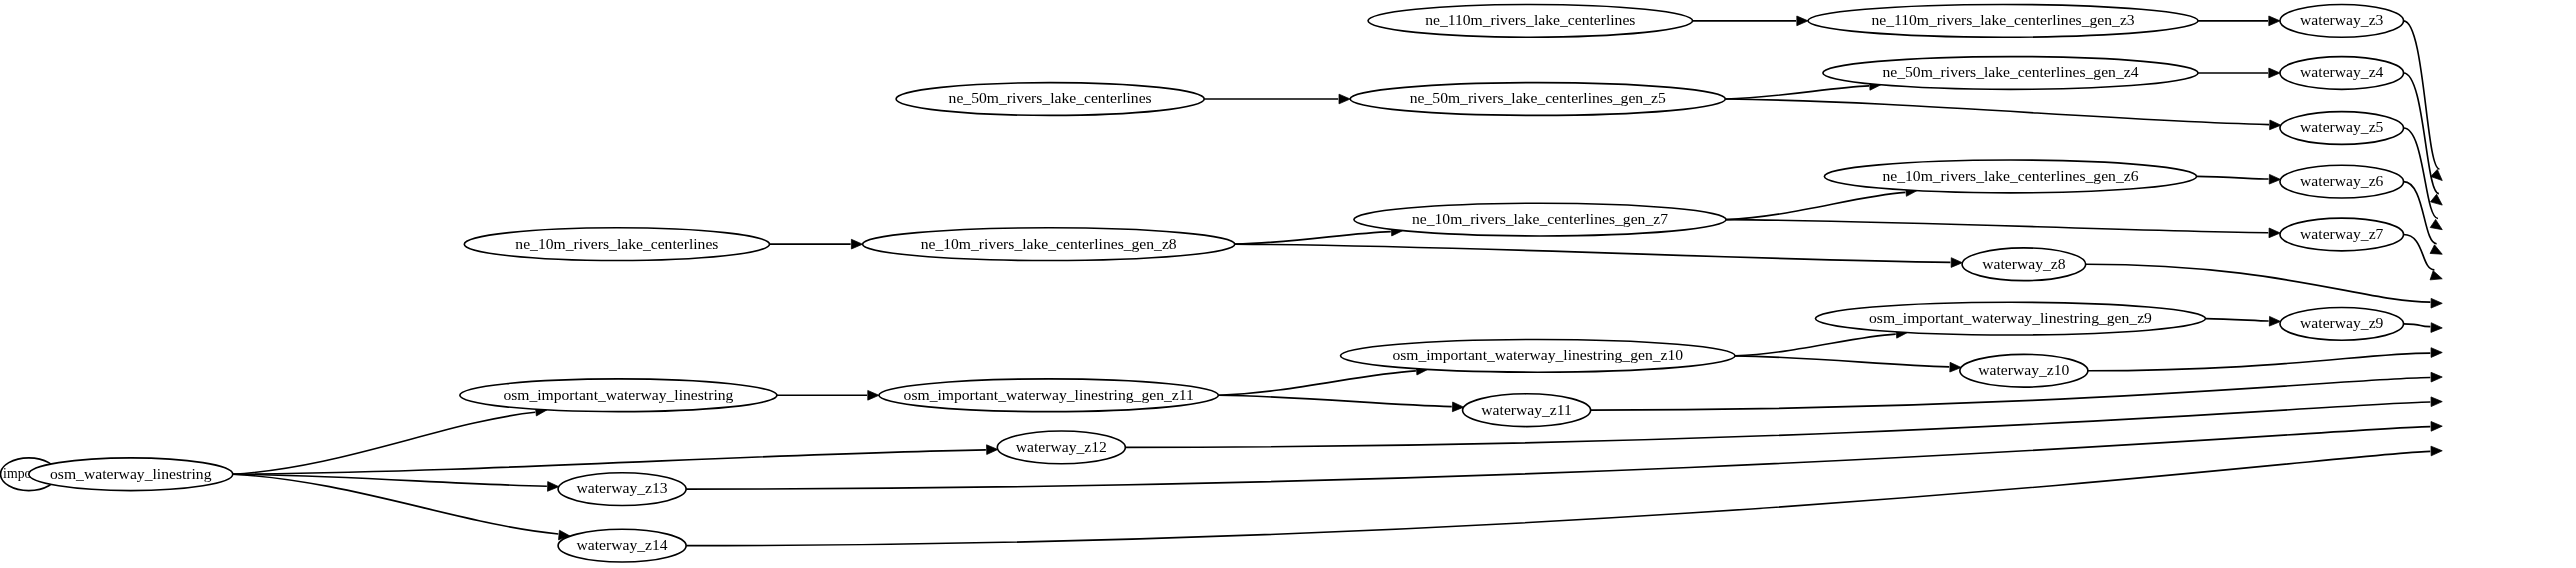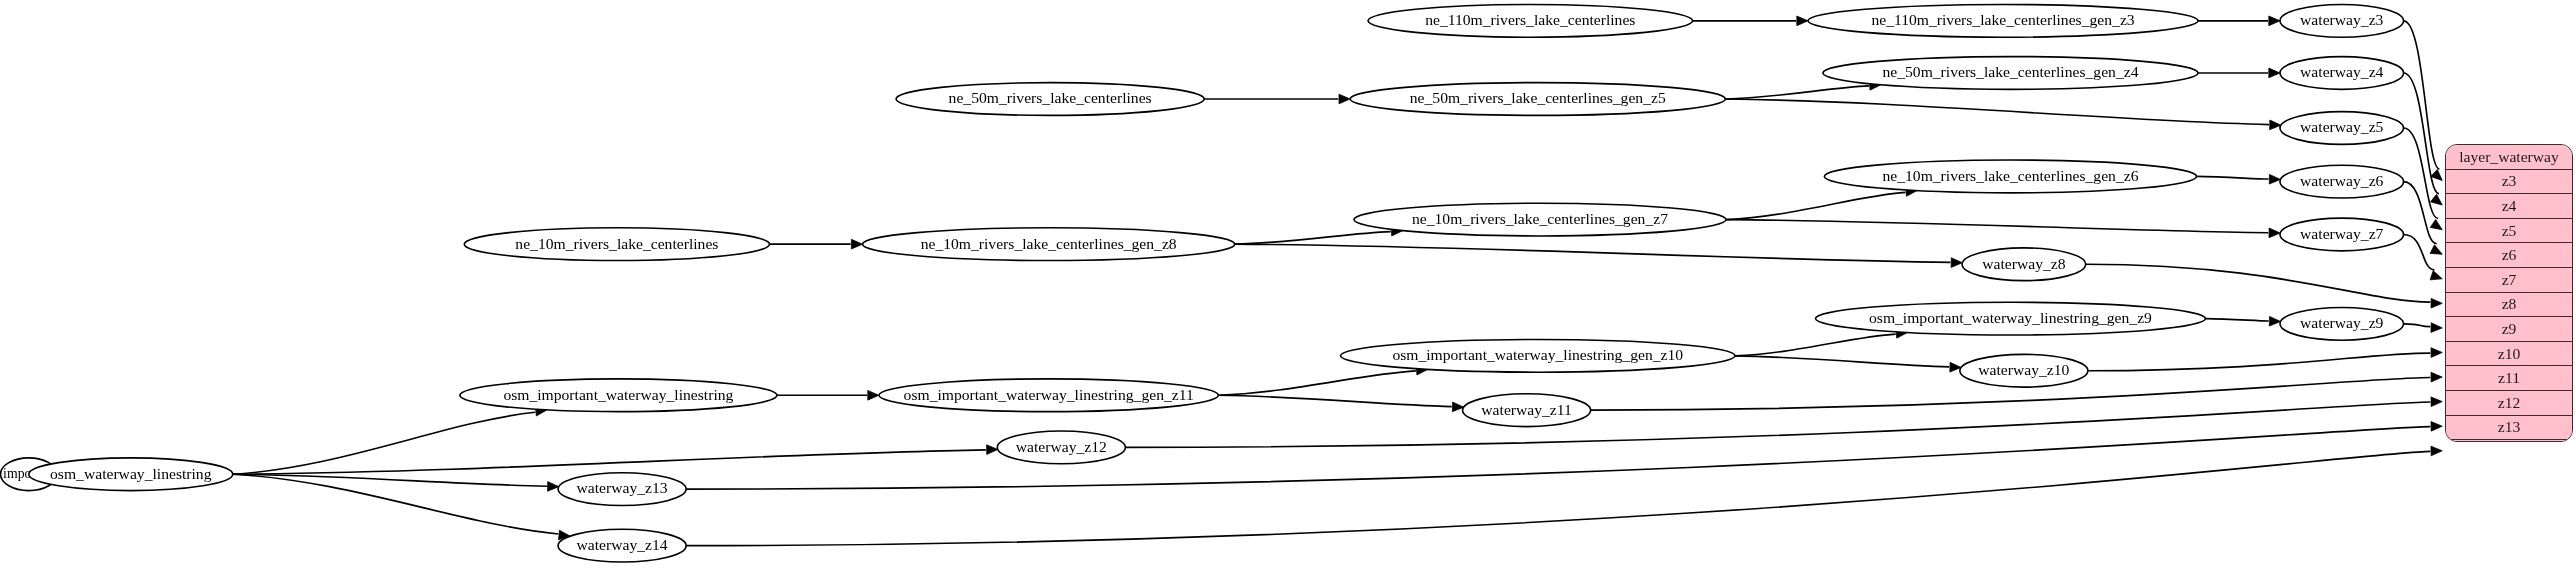--- a/index.html
+++ b/index.html
@@ -251,30 +251,15 @@
           <ellipse cx="835" cy="657" rx="86" ry="22" class="node-ellipse"></ellipse>
           <text x="835" y="658" font-size="21" class="node-label">waterway_z13</text>
         </g>
         <g>
           <ellipse cx="835" cy="733" rx="86" ry="22" class="node-ellipse"></ellipse>
           <text x="835" y="734" font-size="21" class="node-label">waterway_z14</text>
         </g>
       </g>
   </svg>
 
-  <div class="record-table" id="record-table" style="left: 2445px; top: 144px; width: 128px; height: 298px;">
-      <div class="record-row" style="height: 24.6px; font-size: 15.6px;">layer_waterway</div>
-      <div class="record-row" style="height: 24.6px; font-size: 15.6px;">z3</div>
-      <div class="record-row" style="height: 24.6px; font-size: 15.6px;">z4</div>
-      <div class="record-row" style="height: 24.6px; font-size: 15.6px;">z5</div>
-      <div class="record-row" style="height: 24.6px; font-size: 15.6px;">z6</div>
-      <div class="record-row" style="height: 24.6px; font-size: 15.6px;">z7</div>
-      <div class="record-row" style="height: 24.6px; font-size: 15.6px;">z8</div>
-      <div class="record-row" style="height: 24.6px; font-size: 15.6px;">z9</div>
-      <div class="record-row" style="height: 24.6px; font-size: 15.6px;">z10</div>
-      <div class="record-row" style="height: 24.6px; font-size: 15.6px;">z11</div>
-      <div class="record-row" style="height: 24.6px; font-size: 15.6px;">z12</div>
-      <div class="record-row" style="height: 24.6px; font-size: 15.6px;">z13</div>
-      <div class="record-row" style="height: 24.6px; font-size: 15.6px;">z14+</div>
-    </div>
 
 </div>
 
 
 </body></html>

